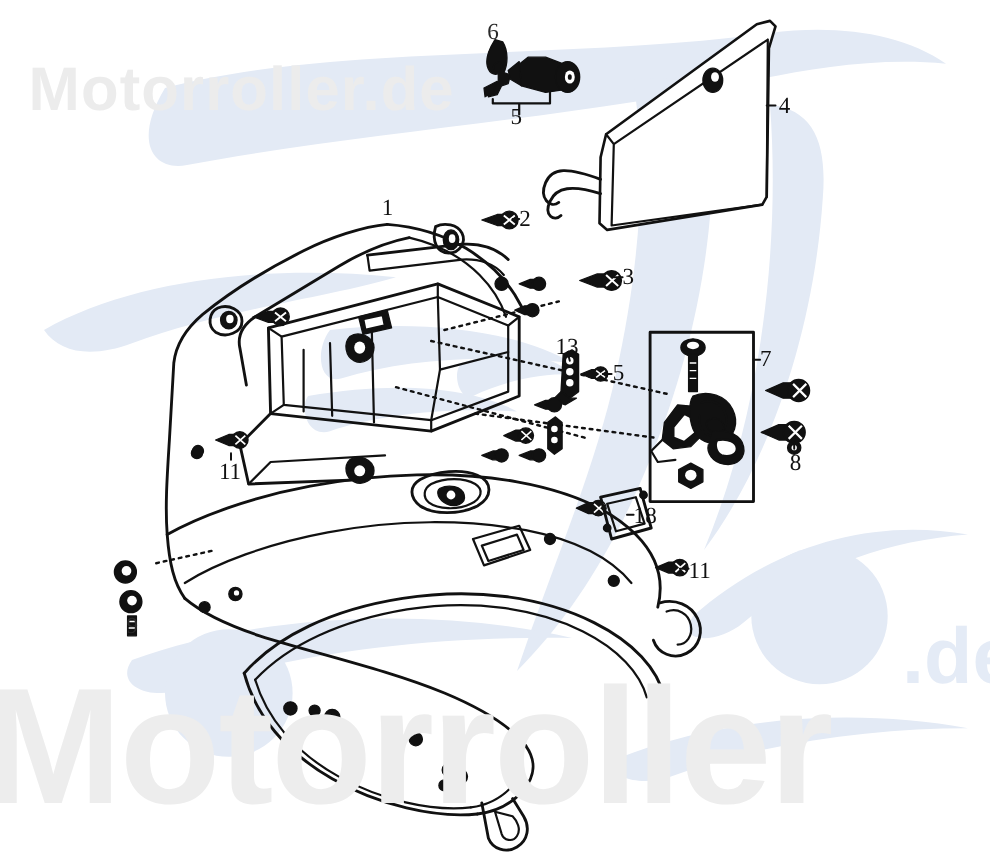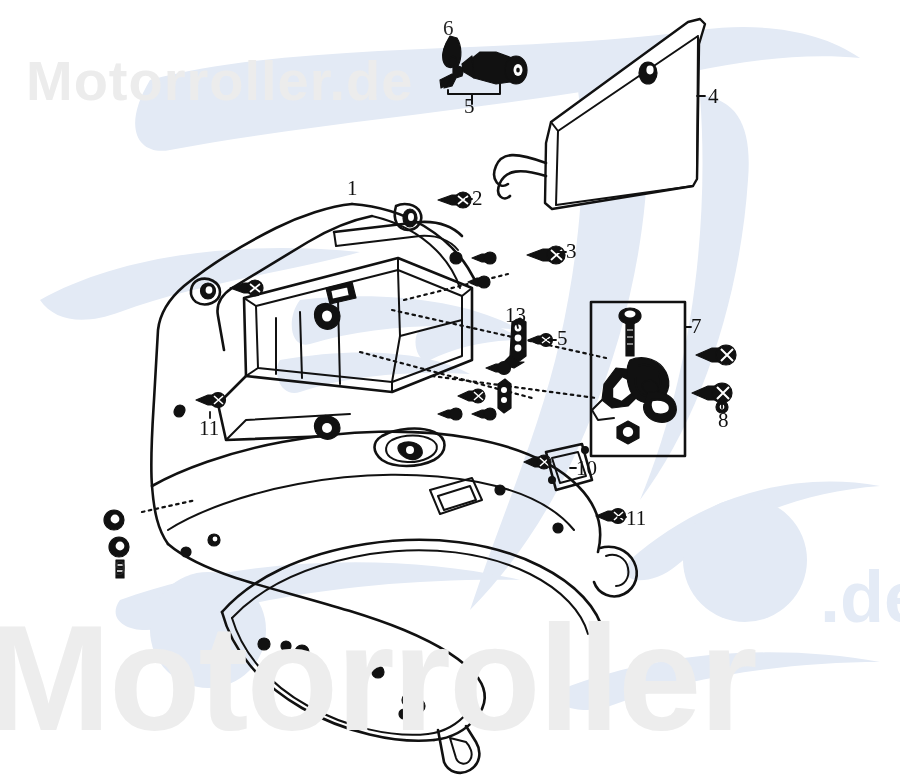--- a/index.html
+++ b/index.html
@@ -425,19 +425,19 @@
 
   <div class="callout" style="left:347px; top:178px;">1</div>
   <div class="callout" style="left:472px; top:188px;">2</div>
   <div class="callout" style="left:566px; top:241px;">3</div>
   <div class="callout" style="left:708px; top:86px;">4</div>
   <div class="callout" style="left:464px; top:96px;">5</div>
   <div class="callout faint" style="left:443px; top:18px;">6</div>
   <div class="callout" style="left:691px; top:316px;">7</div>
   <div class="callout" style="left:718px; top:410px;">8</div>
   <div class="callout faint" style="left:115px; top:558px;">9</div>
-  <div class="callout" style="left:576px; top:458px;">10</div>
+  <div class="callout" style="left:576px; top:458px;">18</div>
   <div class="callout" style="left:199px; top:418px;">11</div>
   <div class="callout" style="left:626px; top:508px;">11</div>
   <div class="callout" style="left:505px; top:305px;">13</div>
   <div class="callout" style="left:557px; top:328px;">5</div>
 
 </div>
 
 </body></html>

